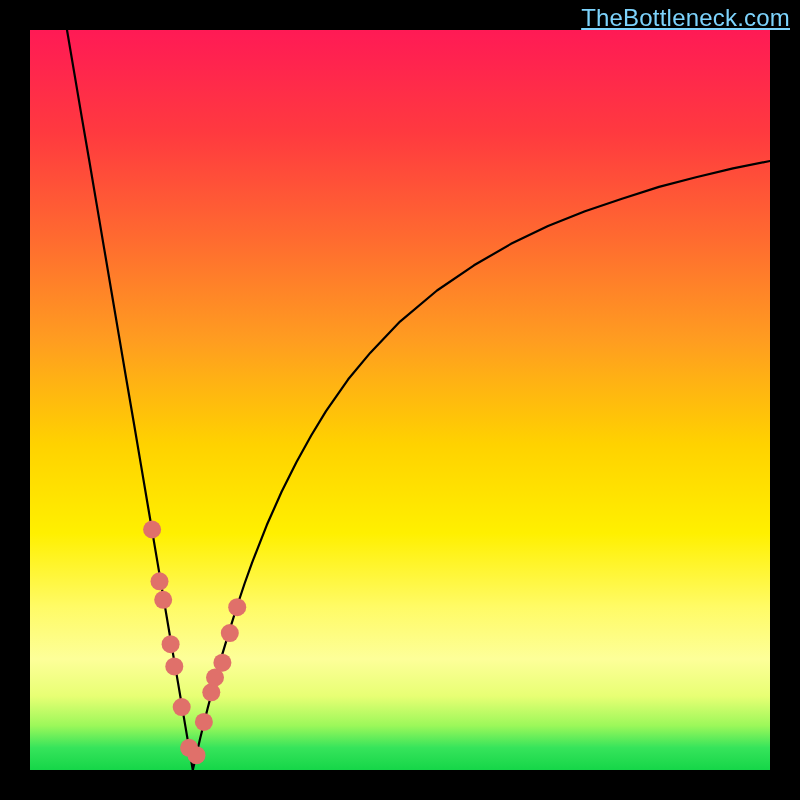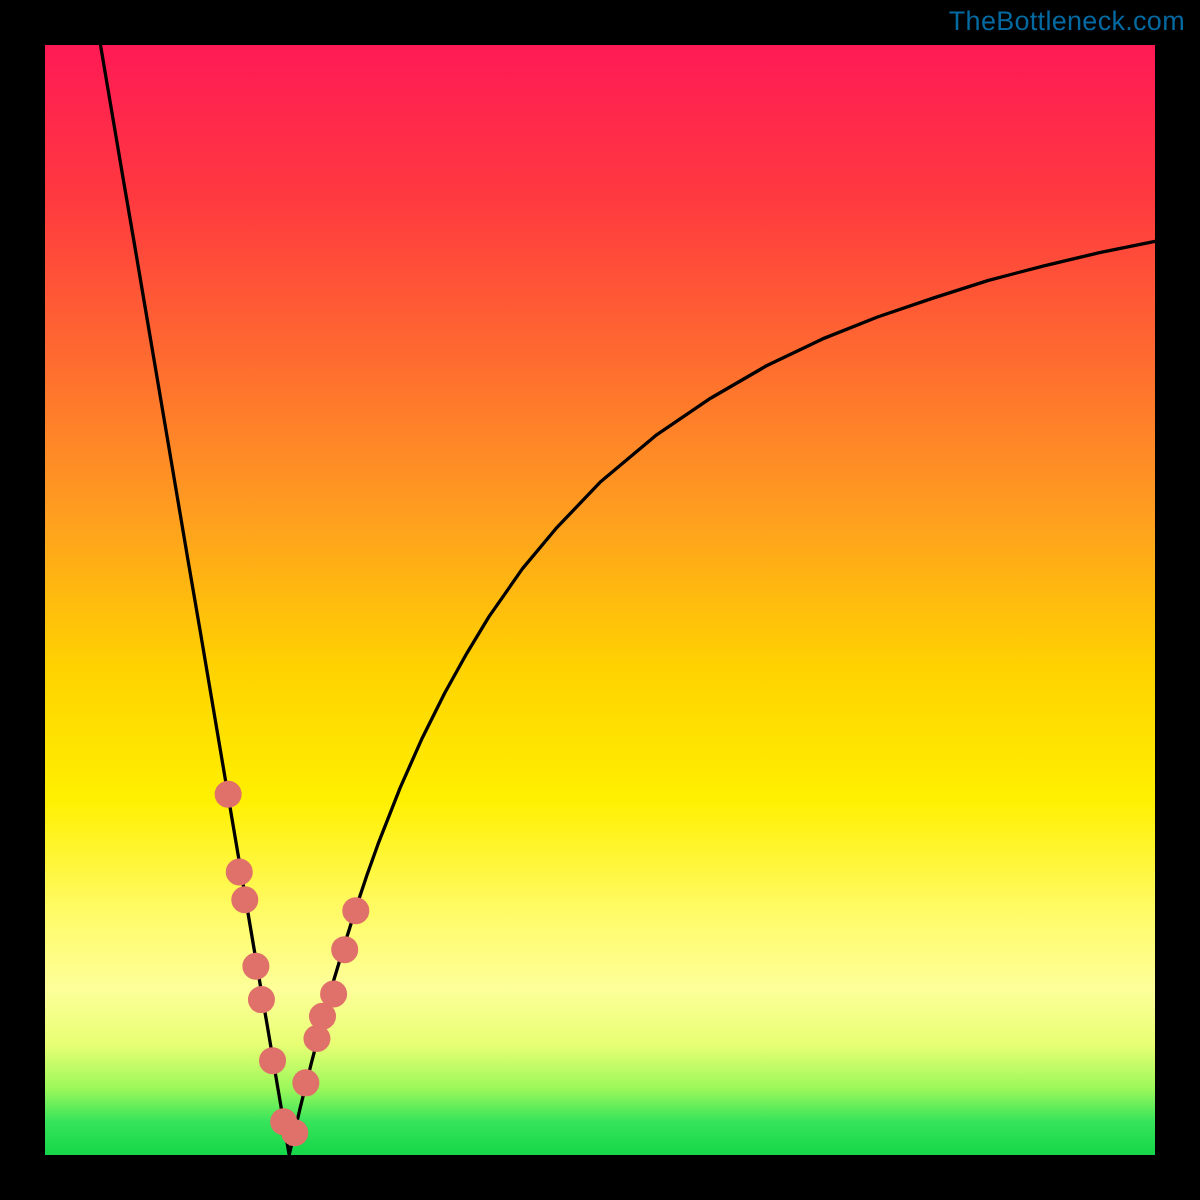--- a/index.html
+++ b/index.html
@@ -43,24 +43,25 @@
     left: 0;
     top: 0;
     width: 740px;
     height: 740px;
     overflow: visible;
   }
   .watermark {
     position: absolute;
     top: 4px;
     right: 10px;
-    color: #0369a1;
-    font-size: 18px;
+    color: #7dd3fc;
+    font-size: 24px;
     letter-spacing: 0.2px;
     user-select: none;
+    text-decoration: underline;
   }
 </style>
 </head>
 <body>
 
 <div class="frame">
   <div class="plot-area">
     <svg viewBox="0 0 740 740">
       <g id="curve-group">
           <path d="M37.00 0.00 L44.40 43.66 L51.80 87.32 L59.20 130.24 L66.60 173.90 L74.00 217.56 L81.40 261.22 L88.80 304.88 L96.20 348.54 L103.60 391.46 L111.00 435.12 L118.40 478.78 L125.80 522.44 L133.20 566.10 L140.60 609.76 L148.00 652.68 L155.40 696.34 L162.80 740.00 L170.20 708.18 L177.60 678.58 L185.00 650.46 L192.40 623.82 L199.80 599.40 L207.20 575.72 L214.60 553.52 L222.00 532.80 L236.80 495.06 L251.60 461.76 L266.40 432.16 L281.20 405.52 L296.00 381.10 L318.20 349.28 L340.40 322.64 L370.00 291.56 L407.00 260.48 L444.00 235.32 L481.00 213.86 L518.00 196.10 L555.00 181.30 L592.00 168.72 L629.00 156.88 L666.00 147.26 L703.00 138.38 L740.00 130.98" fill="none" stroke="#000000" stroke-width="2.2" stroke-linecap="round" stroke-linejoin="round"></path>

